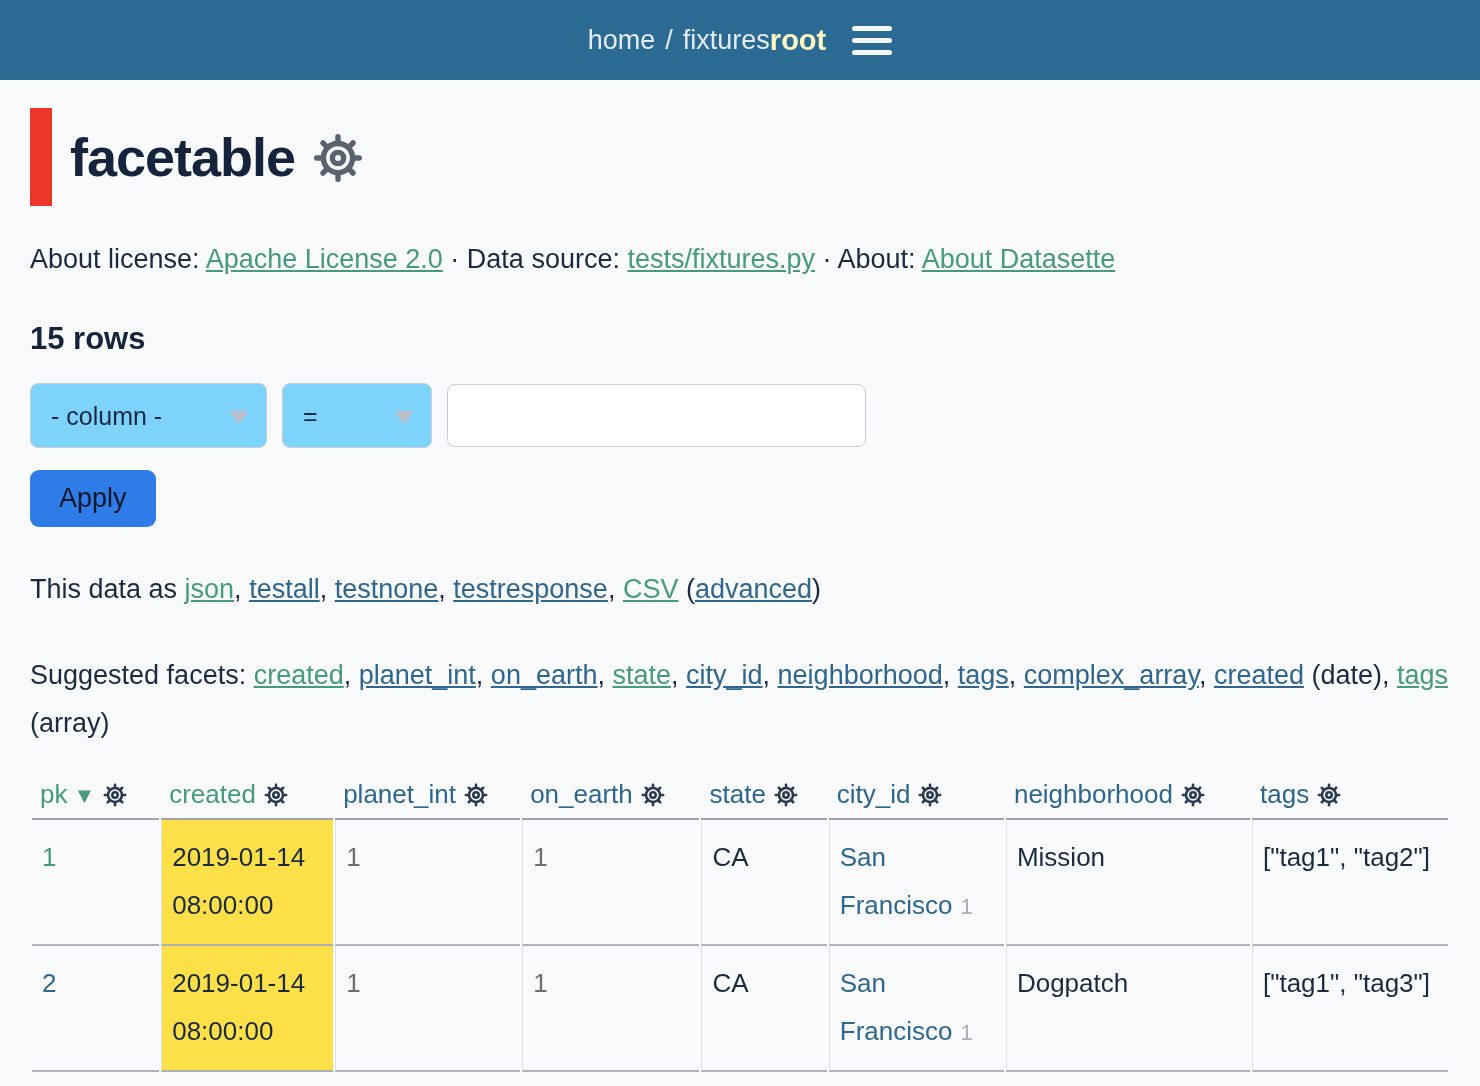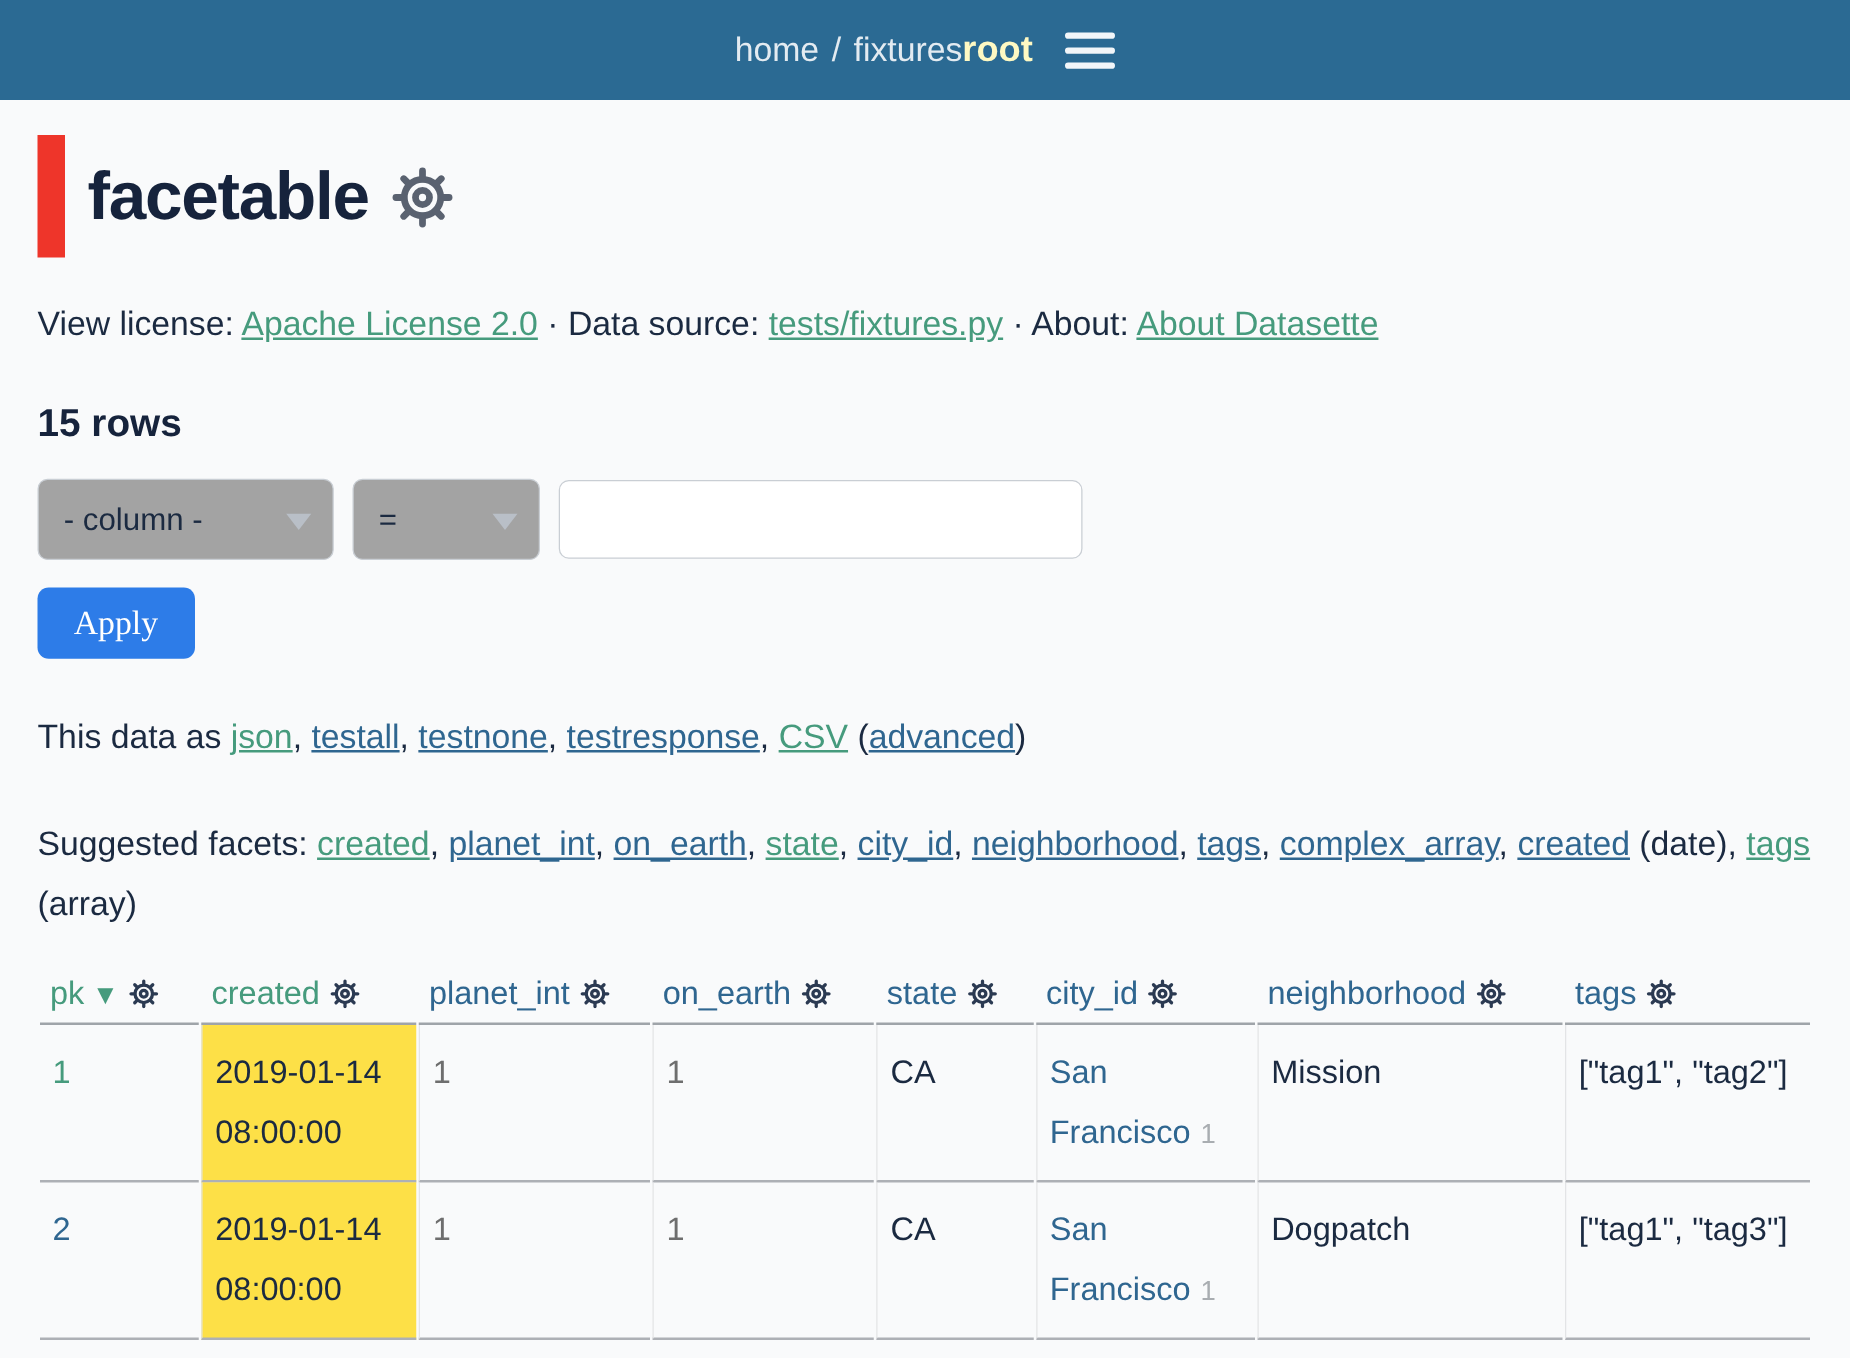--- a/index.html
+++ b/index.html
@@ -43,38 +43,38 @@
   .meta{margin:36px 0 0;font-size:27px;line-height:35px}
   .meta a{color:var(--green)}
   .meta .dot{color:var(--dark)}
   h2.rowcount{margin:44px 0 0;font-size:31px;color:#16233c}
   
   .filter-row{margin-top:26px;display:flex;gap:15px;align-items:center}
   .select-wrap{position:relative}
   .select-wrap select{
     appearance:none;-webkit-appearance:none;
     font-family:inherit;font-size:25px;color:var(--dark);
-    border:1px solid #c9ced4;border-radius:8px;background:#a3a3a3;
+    border:1px solid #c9ced4;border-radius:8px;background:#7dd3fc;
     height:65px;padding:0 54px 0 20px;
   }
   .select-wrap::after{
     content:"";position:absolute;right:18px;top:28px;
     border-left:10px solid transparent;border-right:10px solid transparent;
     border-top:13px solid #b9bfc7;pointer-events:none;
   }
   .sel-col select{width:237px}
   .sel-op select{width:150px}
   .filter-value{
     width:419px;height:63px;border:1px solid #c9ced4;border-radius:8px;
     background:#fff;font-size:25px;padding:0 16px;font-family:inherit;color:var(--dark);
   }
   .apply-btn{
     margin-top:22px;display:inline-block;
-    background:var(--btn);color:#ffffff;border:none;border-radius:9px;
-    font-family:Liberation Serif, serif;font-size:27px;padding:13px 29px;cursor:pointer;
+    background:var(--btn);color:#0f172a;border:none;border-radius:9px;
+    font-family:Liberation Sans, sans-serif;font-size:27px;padding:13px 29px;cursor:pointer;
   }
   .sql-line{margin:30px 0 0;font-size:27px}
   .sql-line a{color:var(--green)}
   .pencil{color:var(--green);margin-right:8px;text-decoration:none;display:inline-block}
   
   .linkline{margin:38px 0 0;font-size:27px;line-height:48px;white-space:pre-wrap}
   .linkline .prefix{color:var(--dark)}
   .linkline a{text-decoration:underline}
   a.green{color:var(--green)}
   a.blue{color:var(--blue)}
@@ -132,21 +132,21 @@
           <line x1="12" y1="19.2" x2="12" y2="22.2"></line>
           <line x1="6.91" y1="17.09" x2="4.79" y2="19.21"></line>
           <line x1="4.8" y1="12" x2="1.8" y2="12"></line>
           <line x1="6.91" y1="6.91" x2="4.79" y2="4.79"></line>
           <line x1="12" y1="4.8" x2="12" y2="1.8"></line>
           <line x1="17.09" y1="6.91" x2="19.21" y2="4.79"></line>
         </svg></span>
   </div>
 
   <p class="meta">
-    <span>View license:</span>
+    <span>About license:</span>
     <a href="#">Apache License 2.0</a>
     <span class="dot">·</span>
     <span>Data source:</span>
     <a href="#">tests/fixtures.py</a>
     <span class="dot">·</span>
     <span>About:</span>
     <a href="#">About Datasette</a>
   </p>
 
   <h2 class="rowcount">15 rows</h2>

